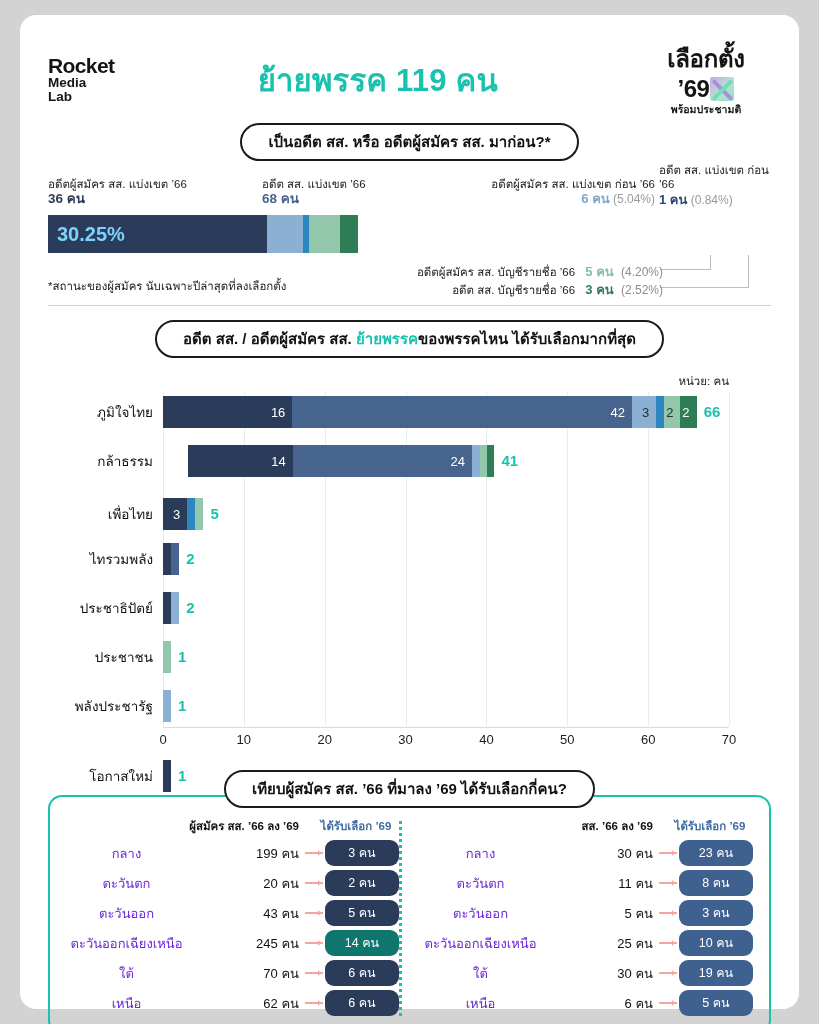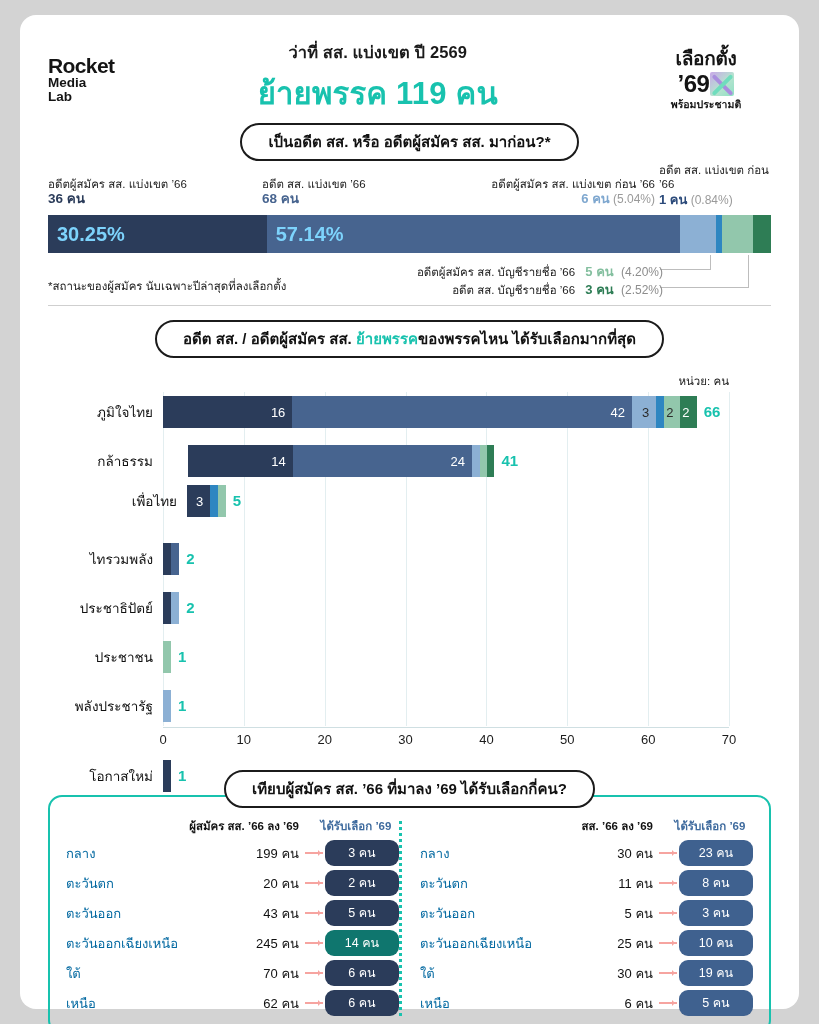--- a/index.html
+++ b/index.html
@@ -20,21 +20,21 @@
 
   
   .header { display: flex; align-items: center; justify-content: space-between; height: 86px; }
   .brand { font-weight: bold; line-height: 1.02; padding-top: 6px; }
   .brand .b1 { font-size: 21px; letter-spacing: -0.6px; color: #141414; }
   .brand .b2, .brand .b3 { font-size: 13.5px; color: #141414; }
   .titleblock { text-align: center; flex: 1; padding-top: 4px; }
   .t-small { font-size: 16.5px; font-weight: bold; color: #1a1a1a; letter-spacing: .1px; }
   .t-big { font-size: 31px; font-weight: bold; color: #18c2ae; margin-top: 3px; letter-spacing: .2px; }
   .logo { text-align: center; padding-top: 4px; width: 130px; }
-  .logo .l1 { font-size: 19px; font-weight: bold; color: #141414; letter-spacing: -.3px; }
+  .logo .l1 { font-size: 24px; font-weight: bold; color: #141414; letter-spacing: -.3px; }
   .logo .l2row { display: flex; align-items: center; justify-content: center; gap: 1px; margin-top: -3px; }
   .logo .l2 { font-size: 24px; font-weight: bold; color: #141414; letter-spacing: -.5px; }
   .logo .l3 { font-size: 10.5px; font-weight: bold; color: #141414; margin-top: -2px; }
   .ballot { width: 24px; height: 24px; position: relative; }
   .ballot .bx { position:absolute; inset:0; background: linear-gradient(135deg,#c9a8e8 0%,#b6e3cf 55%,#8fe0c4 100%); border-radius:2px; }
   .ballot .cross { position:absolute; inset:0; }
   .ballot .cross:before, .ballot .cross:after {
     content:""; position:absolute; left:-1px; top:11px; width:27px; height:4px;
     background:#7fe3c6; border-radius:2px;
   }
@@ -105,21 +105,21 @@
     display:flex; gap: 0;
   }
   .tcol { flex: 1; }
   .tcol.right { padding-left: 18px; }
   .divider { width: 0; border-left: 3px dotted #18c2ae; margin: 4px 0; }
   .thead { display:flex; font-size: 11.5px; font-weight:bold; margin-bottom: 5px; }
   .thead .c1 { flex: 1; }
   .thead .c2 { width: 112px; text-align:right; color:#111; }
   .thead .c3 { width: 100px; text-align:center; color:#3f6b9e; padding-left: 14px; }
   .trow { display:flex; align-items:center; font-size: 13px; margin-bottom: 4px; }
-  .trow .c1 { flex:1; color:#0369a1; }
+  .trow .c1 { flex:1; color:#6d28d9;text-align:center; }
   .trow .c2 { width: 112px; text-align:right; color:#111; }
   .trow .c3 { width: 100px; display:flex; align-items:center; padding-left: 6px; }
   .arrow { flex:1; height:2px; background:#f6a4a0; position:relative; margin-right:2px; }
   .arrow:after { content:""; position:absolute; right:-1px; top:-2.5px; border:3.2px solid transparent; border-left-color:#f6a4a0; }
   .chip {
     border-radius: 9px; color:#fff; font-size: 12.5px;
     padding: 3px 0; width: 74px; text-align:center;
   }
 </style>
 </head>
@@ -128,21 +128,20 @@
 <div id="card">
 
   <div class="header">
     <div class="brand">
       <div class="b1">Rocket</div>
       <div class="b2">Media</div>
       <div class="b3">Lab</div>
     </div>
 
     <div class="titleblock">
-      <div class="t-small">ว่าที่ สส. แบ่งเขต ปี 2569</div>
       <div class="t-big">ย้ายพรรค 119 คน</div>
     </div>
 
     <div class="logo">
       <div class="l1">เลือกตั้ง</div>
       <div class="l2row">
         <div class="l2">’69</div>
         <div class="ballot">
           <div class="bx"></div>
             <div class="cross"></div>
@@ -178,23 +177,20 @@
         <div>
           <span class="val" style="color:#2b4a7a;font-size:13px;">1 คน</span>
           <span class="pct" style="color:#9a9a9a;font-size:12px;">(0.84%)</span>
         </div>
       </div>
     </div>
 
     <div class="stackbar">
       <div class="seg" style="width:30.25%;background:#2b3c5a;">
         <span class="bigpct">30.25%</span>
-      </div>
-      <div class="seg" style="width:57.14%;background:#47648f;">
-        <span class="bigpct">57.14%</span>
       </div>
       <div class="seg" style="width:5.04%;background:#8cb0d4;"></div>
       <div class="seg" style="width:0.84%;background:#2e86c1;"></div>
       <div class="seg" style="width:4.20%;background:#92c7ac;"></div>
       <div class="seg" style="width:2.52%;background:#2e7d55;"></div>
     </div>
 
     <div class="sb-labels-bot">
 
       <div class="conn" style="left:662px;top:0;width:1px;height:14px;border-left-width:1px;"></div>
@@ -272,21 +268,21 @@
                     <span>24</span>
                   </div>
                   <div class="bseg pale" style="background: rgb(140, 176, 212); width: 2.43902%;"></div>
                   <div class="bseg pale" style="background: rgb(146, 199, 172); width: 2.43902%;"></div>
                   <div class="bseg dark" style="background: rgb(46, 125, 85); width: 2.43902%;"></div>
                 </div>
               </div>
               <div class="total">41</div>
             </div>
           </div>
-          <div class="row" style="top: 93px; margin-left: 24px;">
+          <div class="row" style="top: 106px;">
             <div class="rowlabel">เพื่อไทย</div>
             <div style="display: flex; width: 100%; align-items: center;">
               <div style="flex: 0 0 7.14286%;">
                 <div class="bar" style="width: 100%;">
                   <div class="bseg dark" style="background: rgb(43, 60, 90); width: 59.9999%;">
                     <span>3</span>
                   </div>
                   <div class="bseg dark" style="background: rgb(46, 134, 193); width: 20%;"></div>
                   <div class="bseg pale" style="background: rgb(146, 199, 172); width: 20%;"></div>
                 </div>

